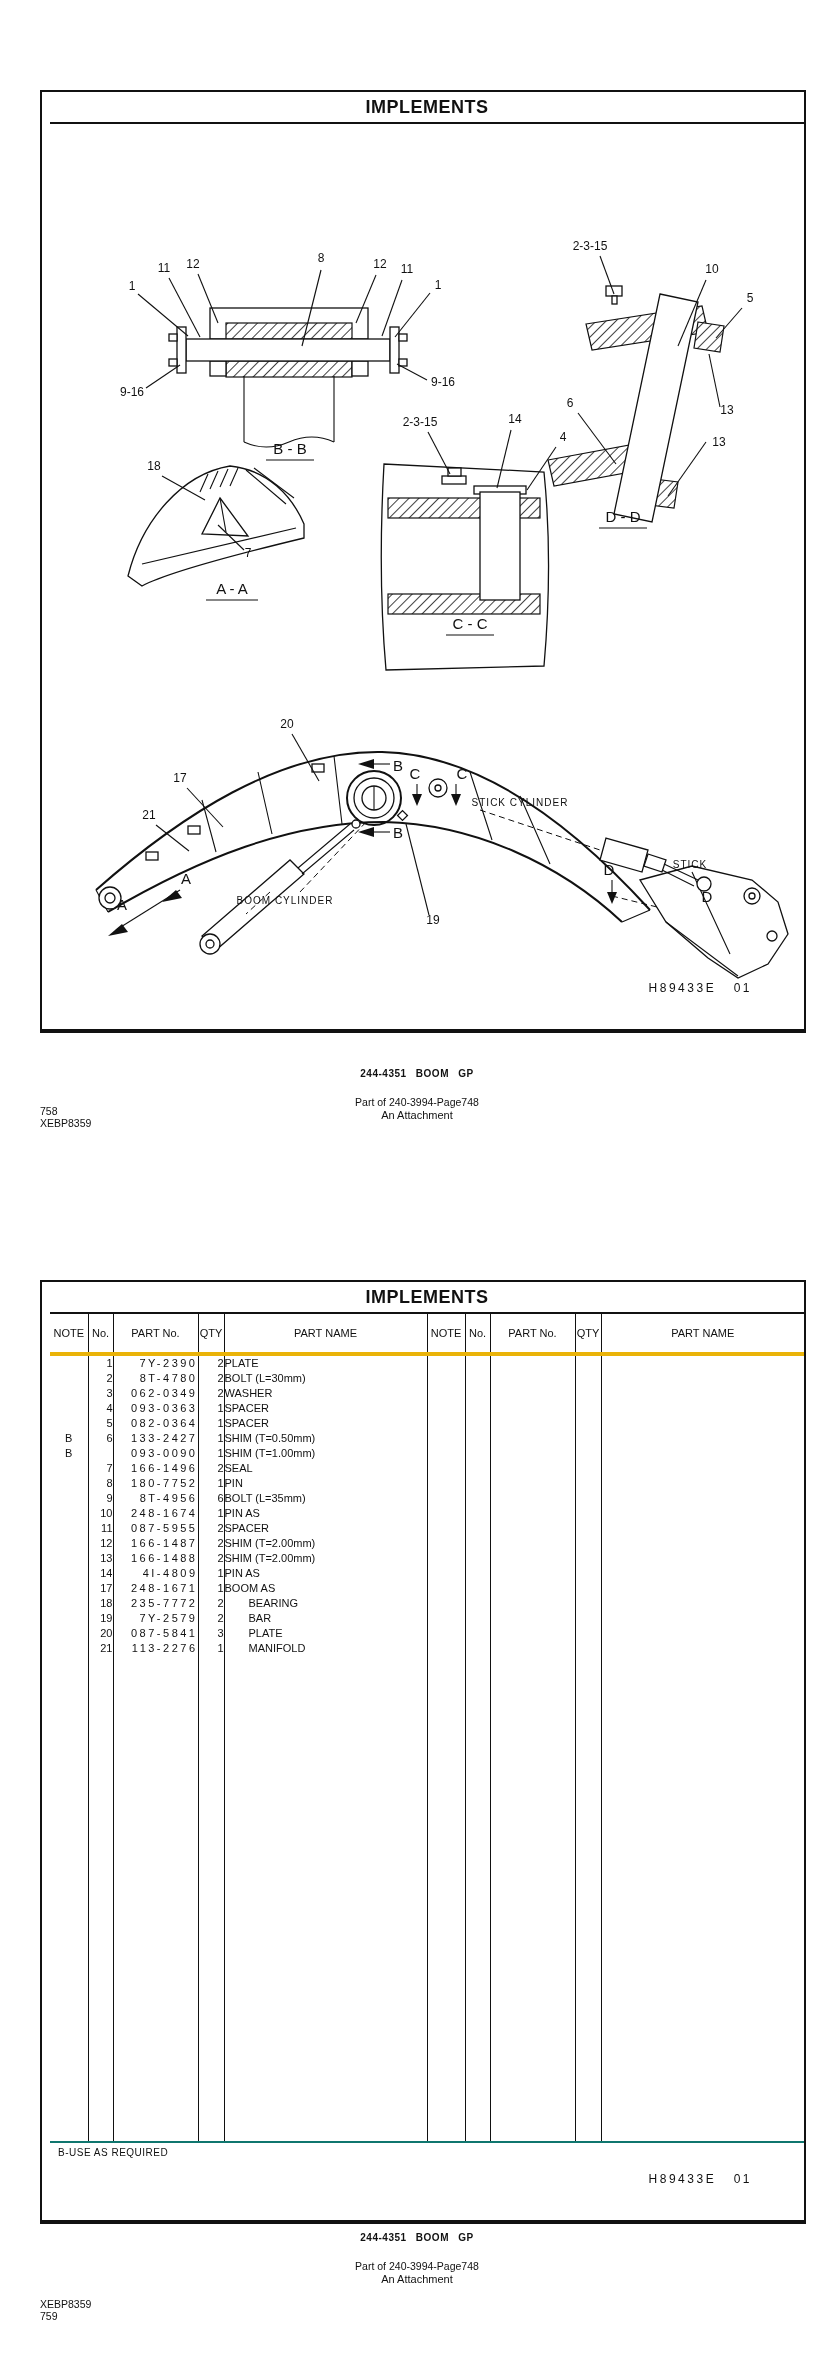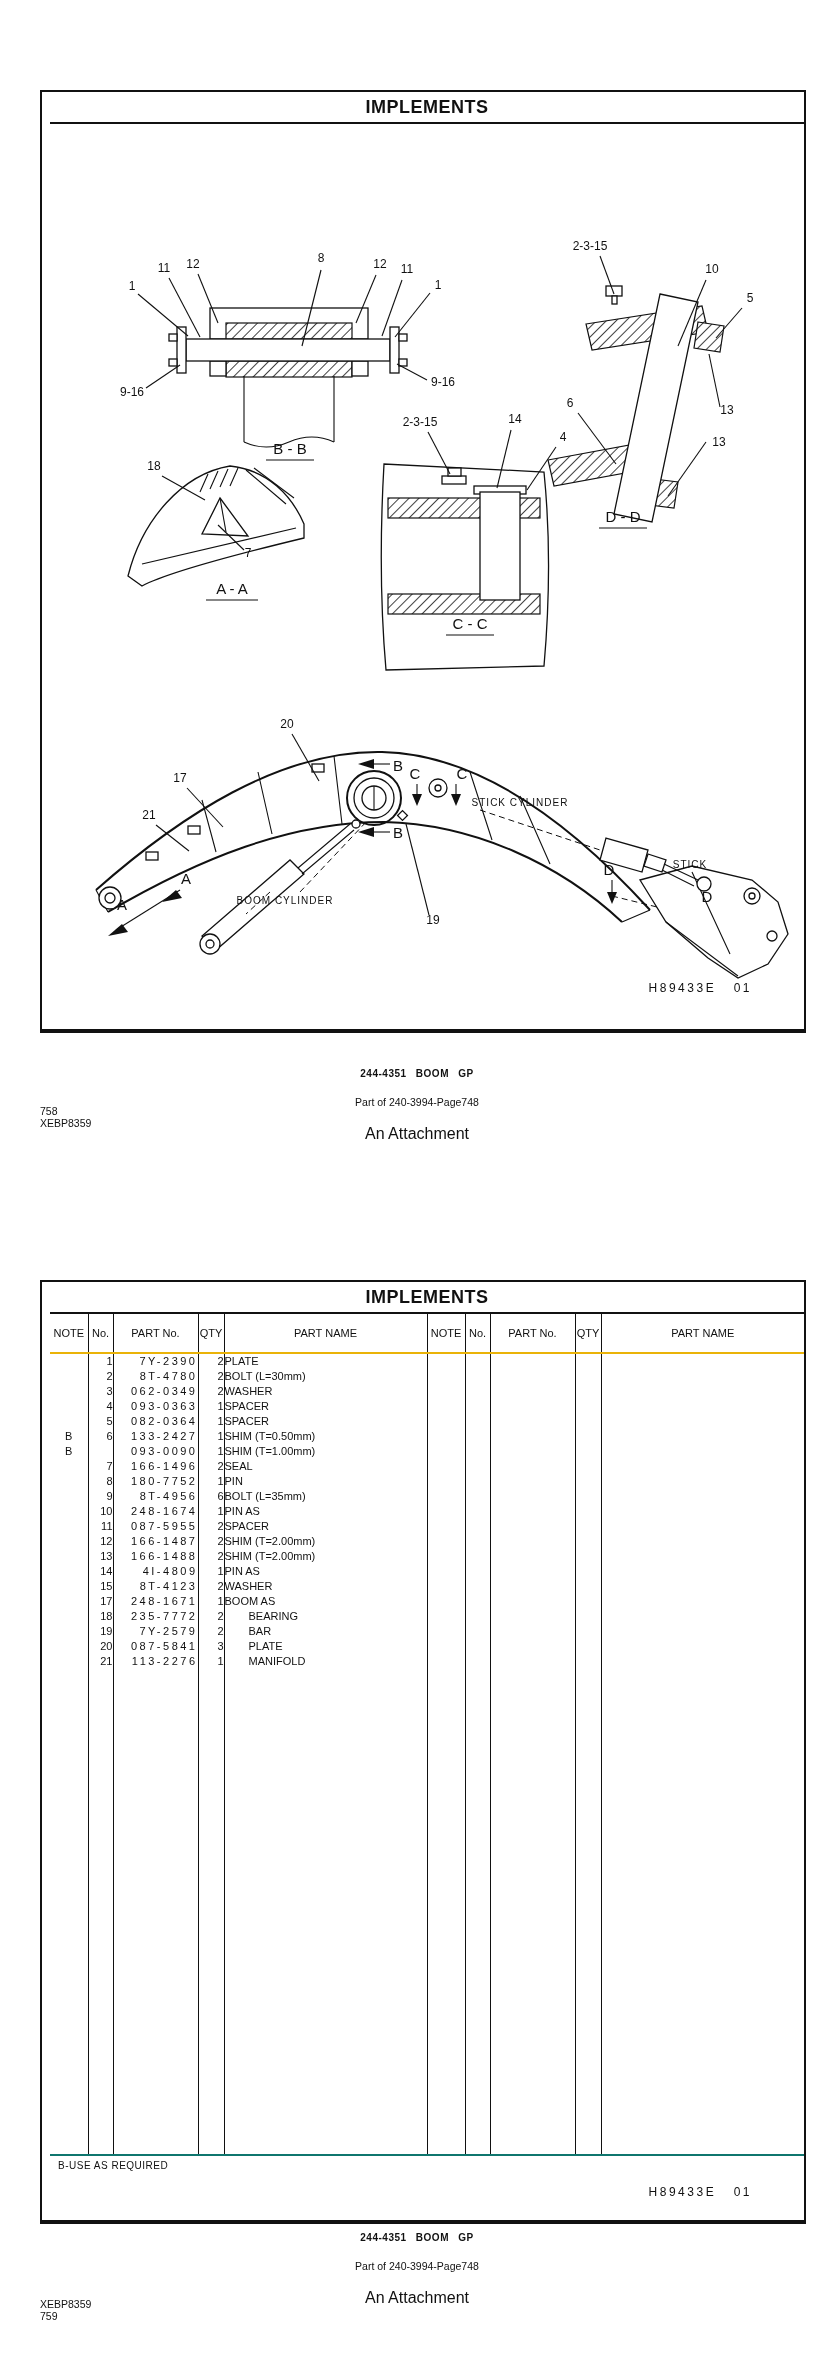--- a/index.html
+++ b/index.html
@@ -8,39 +8,39 @@
   .frame{position:absolute;left:40px;width:754px;border:2px solid #111;border-bottom-width:4px;background:#fff;padding-left:8px;}
   .frame-title{height:30px;line-height:30px;text-align:center;font-size:18px;font-weight:bold;
                letter-spacing:.5px;border-bottom:2px solid #111;}
   
   .frame1{top:90px;height:937px;}
   .stamp{position:absolute;right:52px;bottom:34px;font-size:12px;letter-spacing:2.5px;white-space:pre;}
   .caption{position:absolute;left:40px;width:754px;text-align:center;}
   .cap1{top:1068px;} .cap2{top:2232px;}
   .caption .l1{font-size:10px;font-weight:bold;word-spacing:6px;letter-spacing:.5px;}
   .caption .l2{font-size:10.5px;margin-top:17px;}
-  .caption .l3{font-size:16px;margin-top:17px;}
+  .caption .l3{font-size:11px;margin-top:1px;}
   .pagefoot{position:absolute;left:40px;width:754px;display:flex;justify-content:space-between;font-size:10.5px;flex-direction:column;}
   .pf1{top:1105px;} .pf2{top:2298px;}
   
   svg text{font-family:"Liberation Sans",sans-serif;fill:#111;}
   .co{font-size:12px;} .lbl{font-size:15px;} .mk{font-size:15px;} .sm{font-size:10px;letter-spacing:1px;}
   .sh{fill:#fff;stroke:#111;stroke-width:1.3;}
   .sh2{fill:none;stroke:#111;stroke-width:2;}
   .ht{fill:url(#hatch);stroke:#111;stroke-width:1.2;}
   .ld{fill:none;stroke:#111;stroke-width:1.1;}
   .dsh{fill:none;stroke:#111;stroke-width:1;stroke-dasharray:6 4;}
   .arw{fill:#111;stroke:none;}
   .ul{stroke:#111;stroke-width:1.2;}
   
   .frame2{top:1280px;height:938px;}
   table.parts{width:100%;border-collapse:collapse;table-layout:fixed;}
   .parts th,.parts td{border-left:1px solid #111;border-right:1px solid #111;padding:0;margin:0;
                       font-size:11px;overflow:hidden;white-space:nowrap;}
-  .parts th{height:38px;font-weight:normal;text-align:center;border-bottom:2px solid #eab308;font-size:11px;}
+  .parts th{height:38px;font-weight:normal;text-align:center;border-bottom:4px solid #eab308;font-size:11px;}
   .parts td{height:15px;line-height:15px;}
   .parts .first{border-left:none;} .parts .last{border-right:none;}
   .c-note{text-align:center;}
   .c-no{text-align:right;padding-right:6px;}
   .c-part{text-align:right;padding-right:8px;letter-spacing:2.5px;}
   .c-qty{text-align:right;padding-right:7px;}
   .c-name{text-align:left;padding-left:8px;}
   .c-name.indent{padding-left:24px;}
   .filler td{height:485px;}
   .footnote-row{position:relative;height:51px;border-top:2px solid #0f766e;text-decoration:underline;}
@@ -447,32 +447,20 @@
     <td class="c-qty">1</td>
     <td class="c-name">PIN AS</td>
     <td class="c-note"></td>
     <td class="c-no"></td>
     <td class="c-part"></td>
     <td class="c-qty"></td>
     <td class="c-name last"></td>
   </tr>
           <tr>
     <td class="c-note first"></td>
-    <td class="c-no">15</td>
-    <td class="c-part">8T-4123</td>
-    <td class="c-qty">2</td>
-    <td class="c-name">WASHER</td>
-    <td class="c-note"></td>
-    <td class="c-no"></td>
-    <td class="c-part"></td>
-    <td class="c-qty"></td>
-    <td class="c-name last"></td>
-  </tr>
-          <tr>
-    <td class="c-note first"></td>
     <td class="c-no">17</td>
     <td class="c-part">248-1671</td>
     <td class="c-qty">1</td>
     <td class="c-name">BOOM AS</td>
     <td class="c-note"></td>
     <td class="c-no"></td>
     <td class="c-part"></td>
     <td class="c-qty"></td>
     <td class="c-name last"></td>
   </tr>

